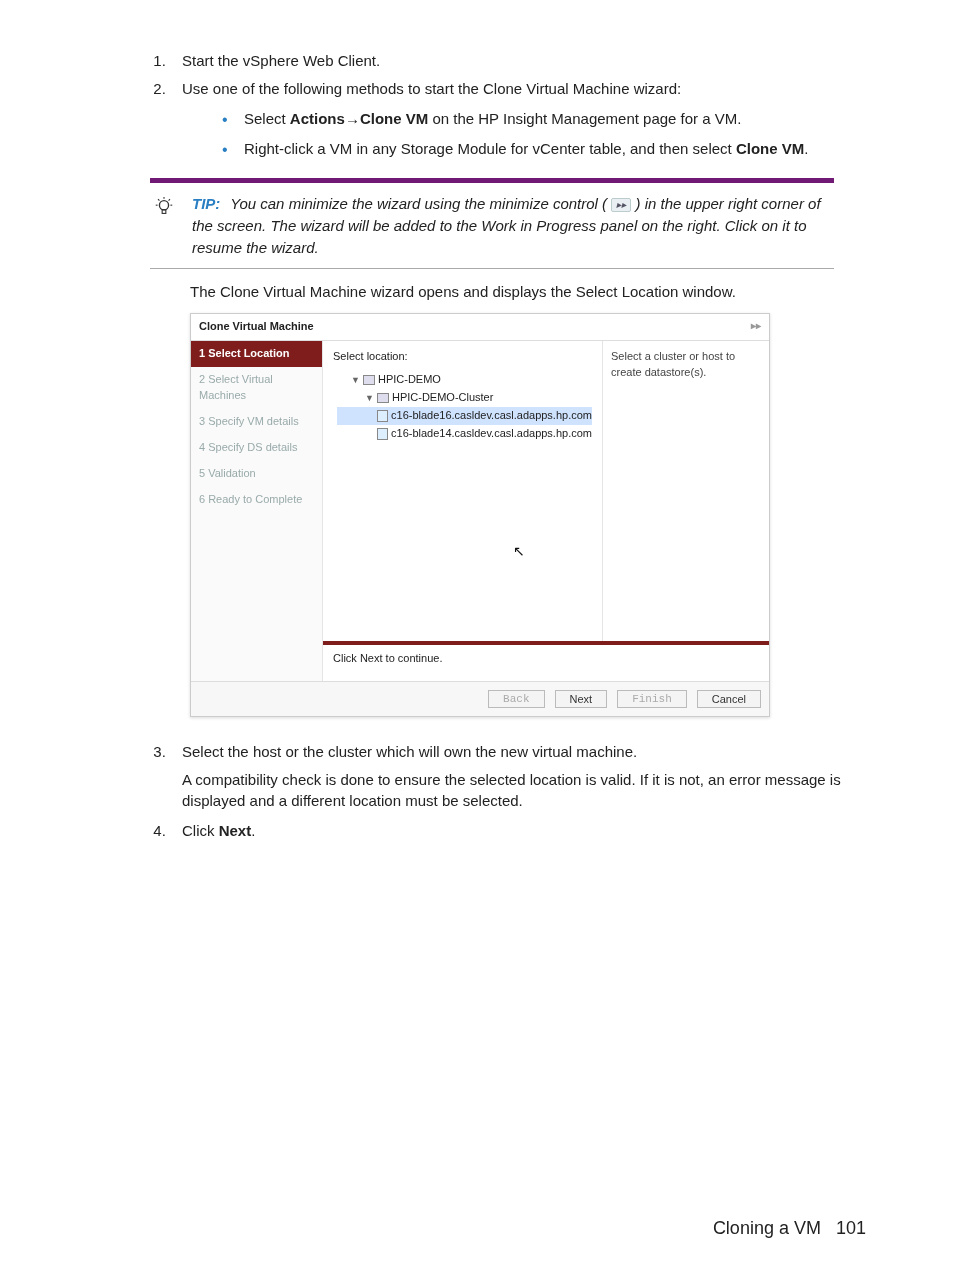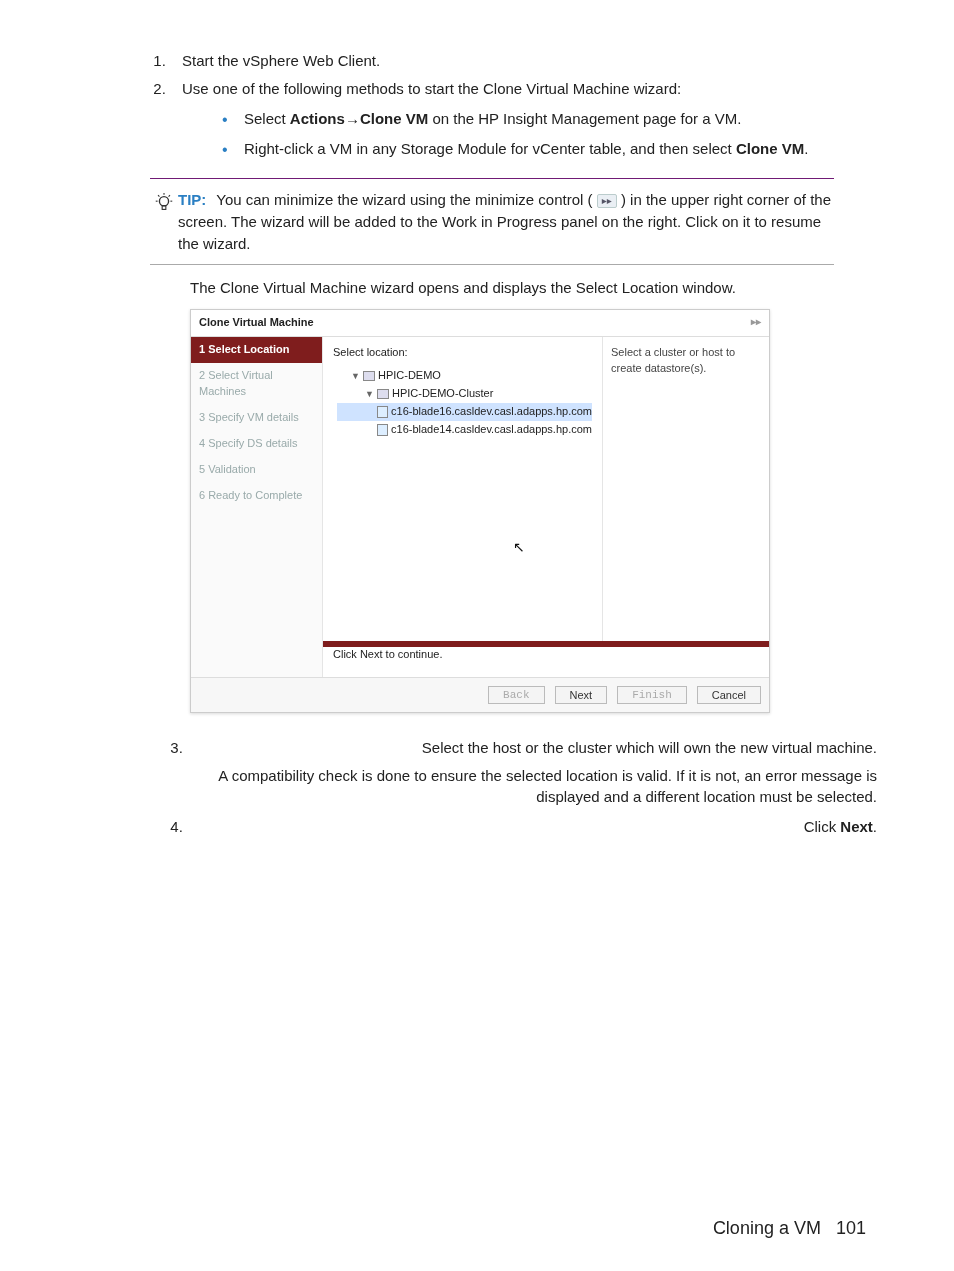--- a/index.html
+++ b/index.html
@@ -35,25 +35,26 @@
     position: absolute;
     left: 0;
     top: 0;
     color: #2a7fc3;
     font-size: 16px;
   }
   .arrow { font-family: serif; }
   .tip-block {
     margin-left: 90px;
     margin-right: 60px;
-    border-top: 1px solid #701a75;
+    border-top: 5px solid #701a75;
     border-bottom: 1px solid #aaa;
     padding: 10px 0;
     display: flex;
-    gap: 0;
+    gap: 14px;
+    font-style: italic;
   }
   .tip-icon {
     flex: 0 0 28px;
     font-size: 22px;
     text-align: center;
     padding-top: 2px;
   }
   .tip-body { flex: 1; }
   .tip-label { color: #2a7fc3; font-weight: bold; margin-right: 6px; }
   .minimize-ctrl {
@@ -153,22 +154,22 @@
     color: #444;
   }
   .cursor-icon {
     position: absolute;
     left: 190px;
     top: 200px;
     font-size: 14px;
     color: #111;
   }
   .wiz-footnote {
-    border-top: 6px solid #7f1d1d;
-    padding: 0 10px 14px 10px;
+    border-top: 4px solid #7f1d1d;
+    padding: 6px 10px 14px 10px;
   }
   .wiz-buttons {
     border-top: 1px solid #ddd;
     padding: 8px;
     display: flex;
     justify-content: flex-end;
     gap: 10px;
     background: #f7f7f7;
   }
   .wiz-buttons button {
@@ -177,22 +178,21 @@
     border: 1px solid #bbb;
     background: #f4f4f4;
     color: #333;
   }
   .wiz-buttons button:disabled {
     color: #aaa;
     font-family: Liberation Mono, monospace;
   }
   ol.continue {
     padding-left: 110px;
-    margin: 17px;
-    text-align: right;
+    margin: 0;
   }
   ol.continue > li {
     padding-left: 12px;
     margin-bottom: 6px;
   }
   .sub-para {
     margin: 6px 0 8px 0;
   }
   .page-footer {
     position: absolute;

